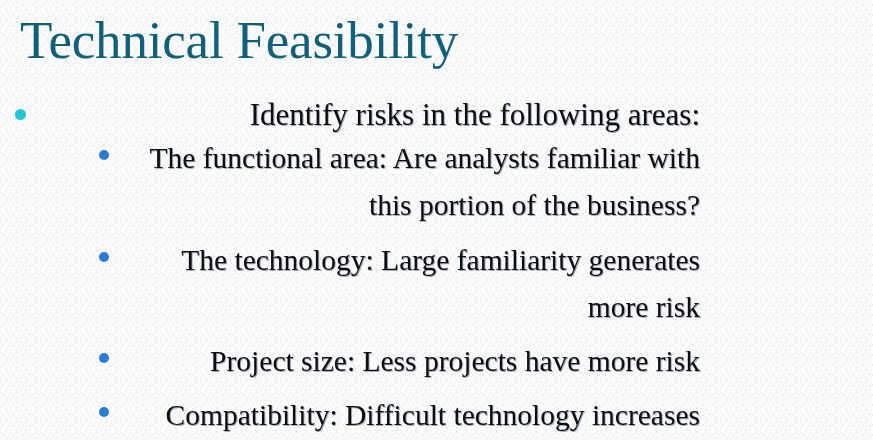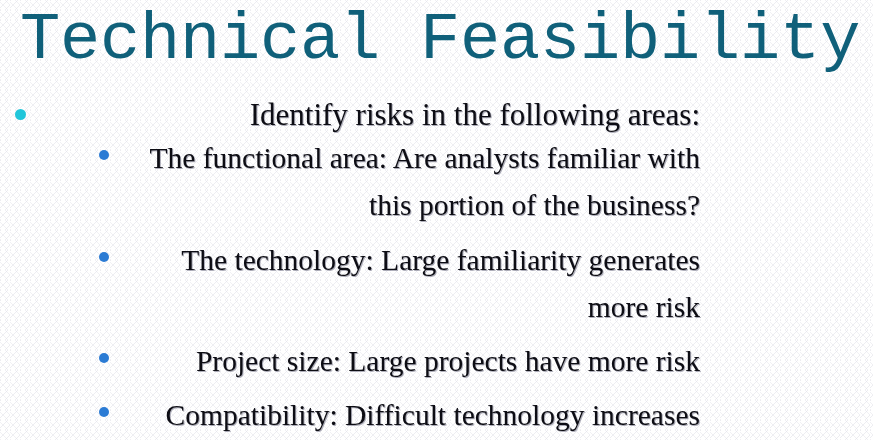--- a/index.html
+++ b/index.html
@@ -37,23 +37,23 @@
 
   
   #title-block {
     position: absolute;
     left: 20px;
     top: 4px;
     width: 833px;
     height: 76px;
   }
   .slide-title {
-    font-family: Liberation Mono, monospace;
+    font-family: Liberation Serif, serif;
     font-weight: 300;
-    font-size: 67px;
+    font-size: 53px;
     line-height: 72px;
     letter-spacing: -0.2px;
     color: #10607a;
     white-space: nowrap;
   }
 
   
   #body-block {
     position: absolute;
     left: 0px;
@@ -153,21 +153,21 @@
             <span class="lvl2-text">The functional area: Are analysts familiar with this portion of the business?</span>
           </li>
 
           <li class="bullet lvl2-item" id="item-tech">
             <span class="dot-lvl2"></span>
             <span class="lvl2-text">The technology: Large familiarity generates more risk</span>
           </li>
 
           <li class="bullet lvl2-item" id="item-size">
             <span class="dot-lvl2"></span>
-            <span class="lvl2-text">Project size: Large projects have more risk</span>
+            <span class="lvl2-text">Project size: Less projects have more risk</span>
           </li>
 
           <li class="bullet lvl2-item" id="item-compat">
             <span class="dot-lvl2"></span>
             <span class="lvl2-text">Compatibility: Difficult technology increases the risk</span>
           </li>
 
         </ul>
       </li>
 

